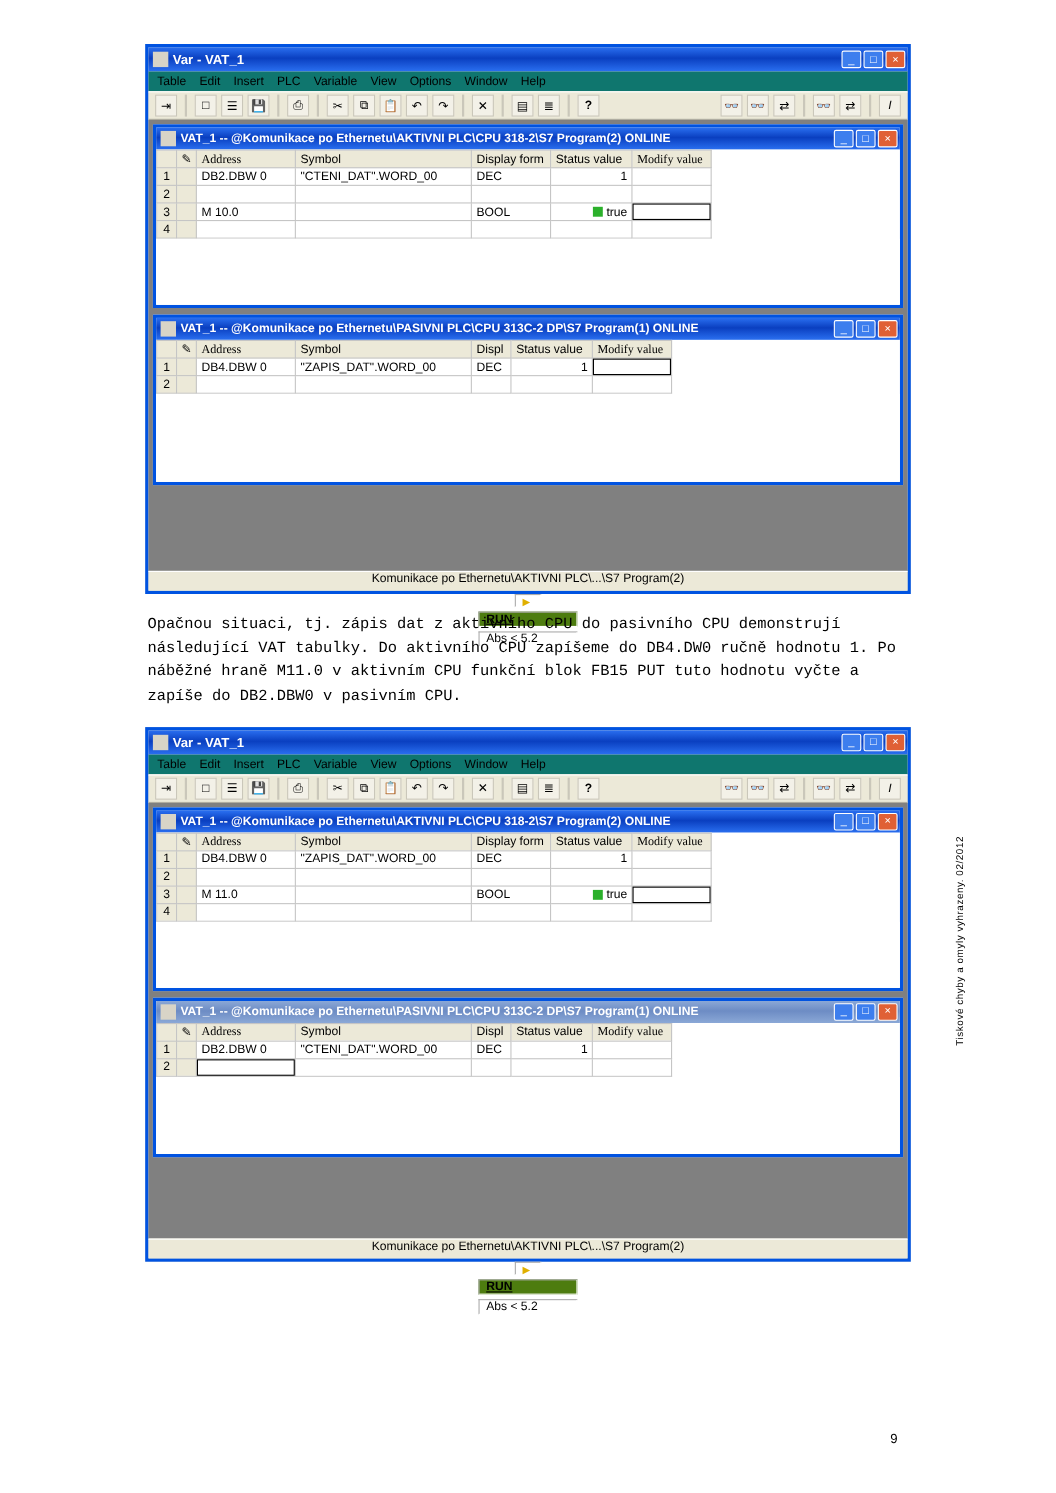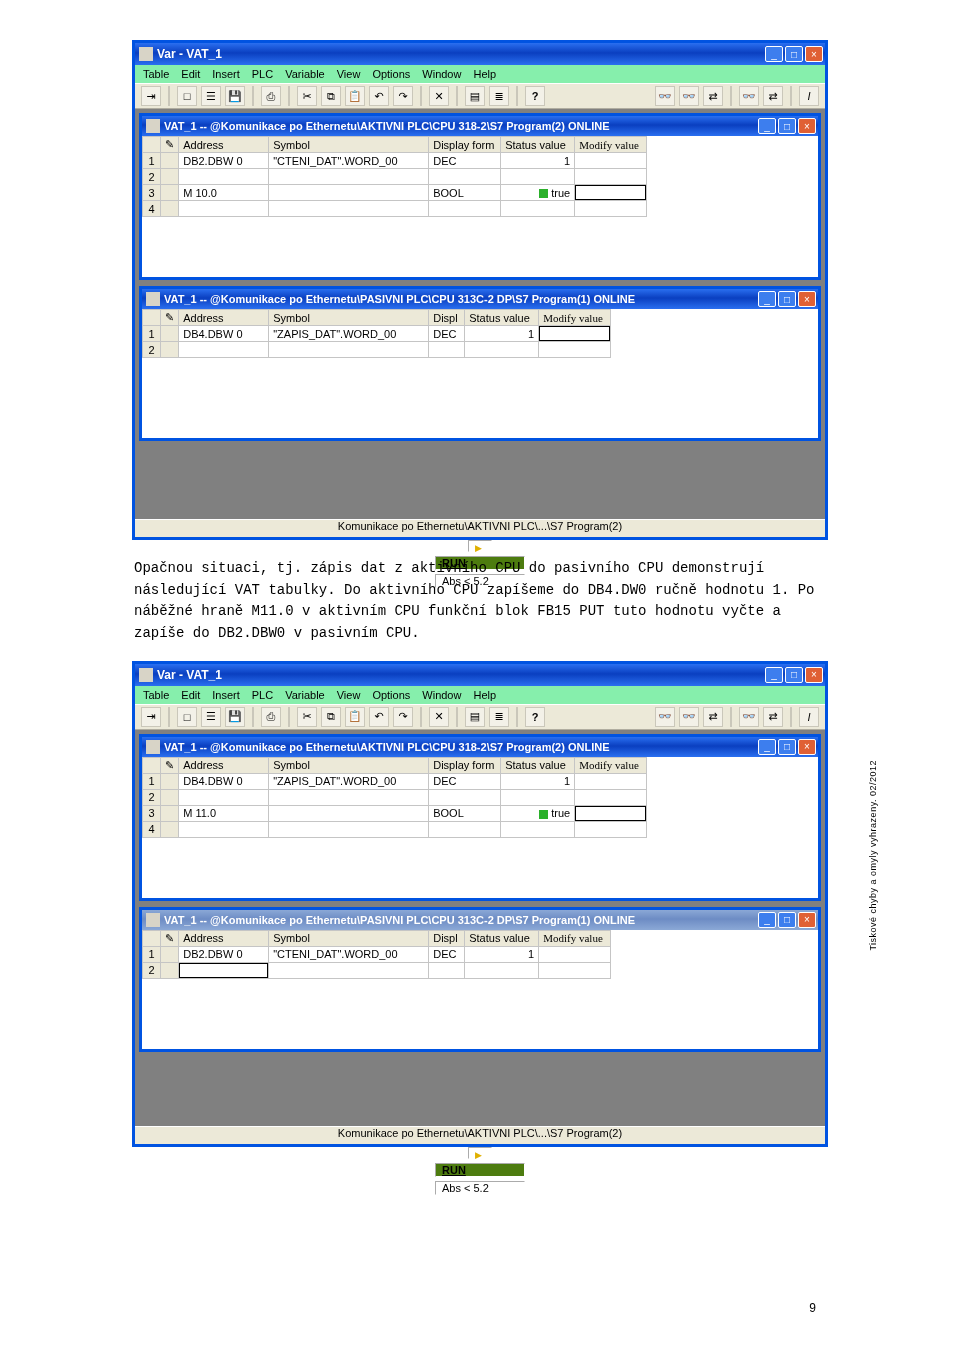--- a/index.html
+++ b/index.html
@@ -47,21 +47,21 @@
     border: 1px solid #fff;
     background: #3d7eee;
     color: #fff;
     font-size: 10px;
     display: flex; align-items: center; justify-content: center;
     border-radius: 2px;
   }
   .winbtn.close { background: #e06035; }
   
   .menubar {
-    background: #86efac;
+    background: #0f766e;
     display: flex;
     gap: 12px;
     padding: 3px 8px;
     font-size: 11px;
   }
   
   .toolbar {
     background: #ece9d8;
     border-top: 1px solid #fff;
     border-bottom: 1px solid #b0ada0;
@@ -114,21 +114,21 @@
     background: #fff;
     white-space: nowrap;
   }
   table.dat th {
     background: #ece9d8;
     font-weight: normal;
     text-align: left;
   }
   .rowhdr { background: #ece9d8 !important; text-align: center; min-width: 18px; }
   .corner { background: #ece9d8 !important; }
-  .addr-col { min-width: 90px; }
+  .addr-col { min-width: 90px; font-family: Liberation Serif, serif; }
   .sym-col  { min-width: 160px; }
   .disp-col { min-width: 72px; }
   .stat-col { min-width: 74px; text-align: right; }
   .mod-col  { min-width: 72px; font-family: Liberation Serif, serif; }
   .bool-true::before {
     content: '';
     display: inline-block;
     width: 9px; height: 9px;
     background: #2bb02b;
     margin-right: 3px;

